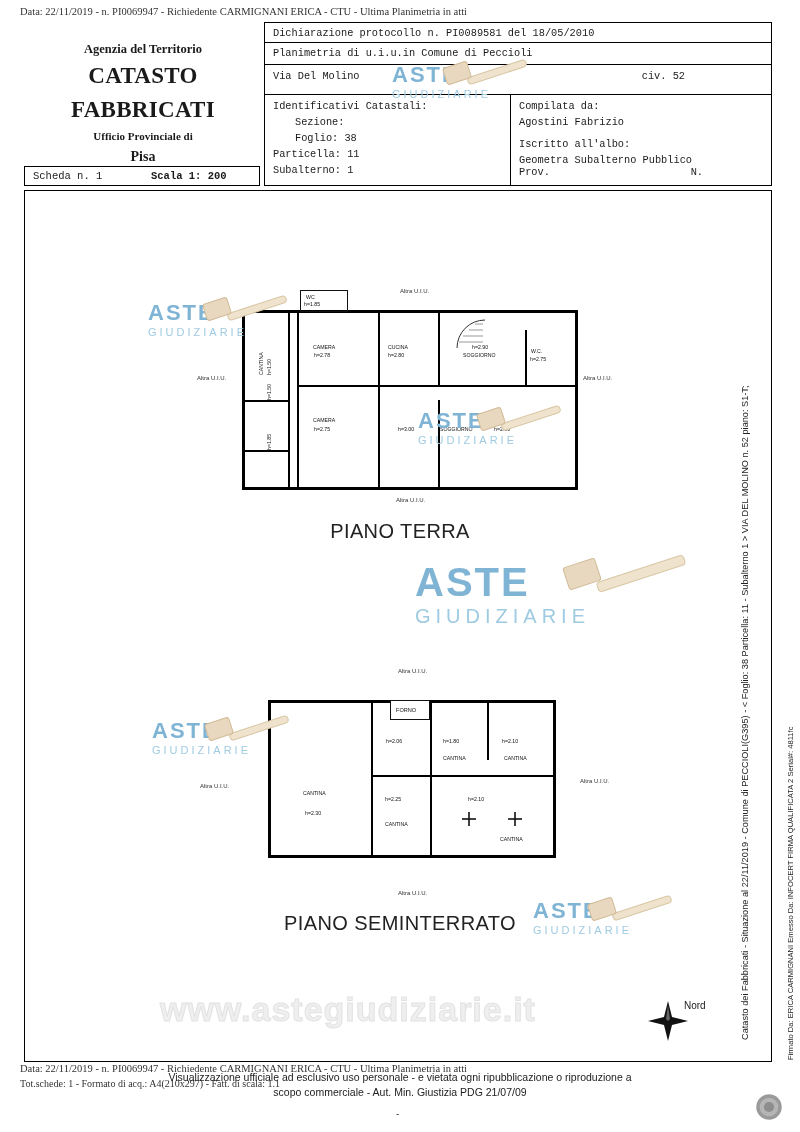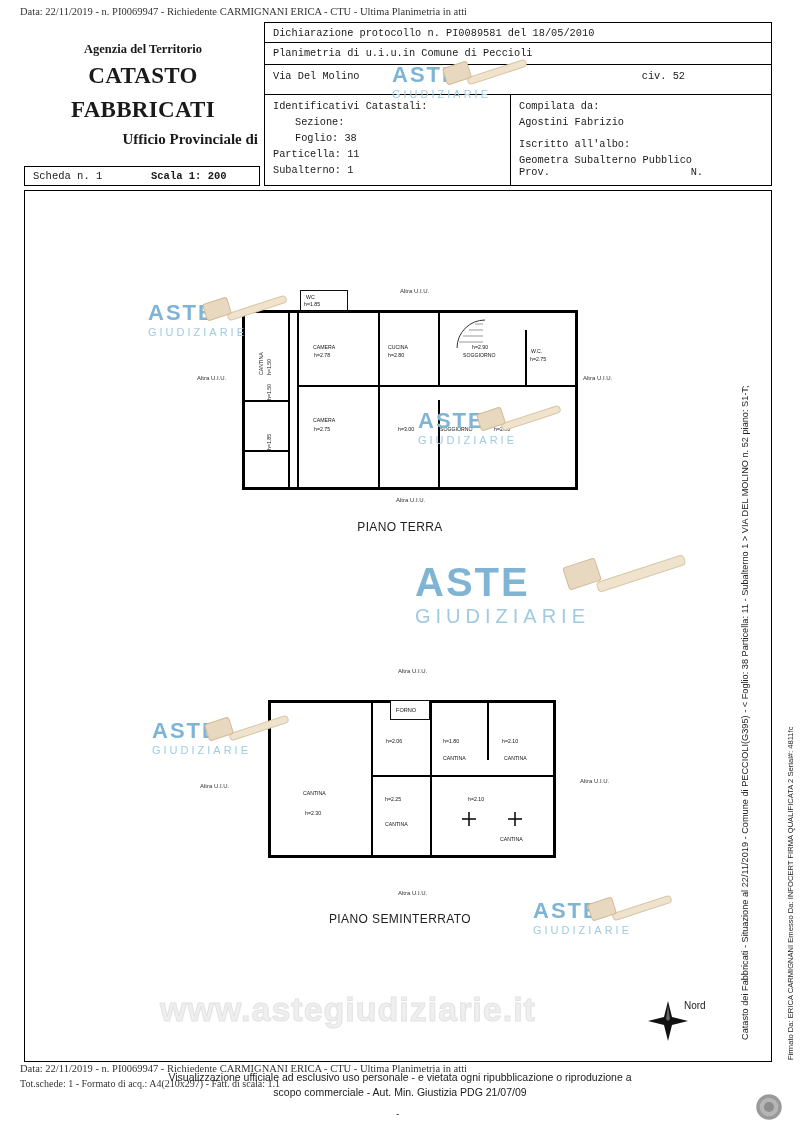--- a/index.html
+++ b/index.html
@@ -22,21 +22,21 @@
   }
 
   
   .agency {
     position: absolute; left: 28px; top: 40px; width: 230px;
     text-align: center; line-height: 1.5;
     font-family: "Liberation Serif", serif;
   }
   .agency .l1 { font-size: 12.5px; font-weight: bold; }
   .agency .l2 { font-size: 23px; font-weight: bold; letter-spacing: .3px; }
-  .agency .l3 { font-size: 15px; font-weight: bold; text-align: right; }
+  .agency .l3 { font-size: 11px; font-weight: bold; }
   .agency .l4 { font-size: 14px; font-weight: bold; margin-top: 2px;}
 
   
   .scheda-bar {
     position: absolute; left: 24px; top: 166px; width: 236px; height: 20px;
     border: 1px solid #000; font-size: 10.5px;
     font-family: "Liberation Mono", monospace;
     display: flex; align-items: center;
   }
   .scheda-bar .s1 { padding-left: 8px; width: 120px; }
@@ -70,21 +70,21 @@
   .room-box { position: absolute; border: 1px solid #111; }
   .lbl {
     position: absolute; font-size: 5.2px; color: #111; white-space: nowrap;
     font-family: "Liberation Sans", sans-serif; text-align: center;
   }
   .lbl.v {
     transform: rotate(-90deg); transform-origin: left top;
   }
   .plan-title {
     position: absolute; width: 100%; text-align: center;
-    font-size: 12px; color: #222; letter-spacing: .4px;
+    font-size: 20px; color: #222; letter-spacing: .4px;
   }
   .altra {
     position: absolute; font-size: 6px; color: #333; white-space: nowrap;
   }
 
   
   .wm {
     position: absolute; pointer-events: none; user-select: none;
     color: #9fc6dd; font-family: "Liberation Sans", sans-serif;
     white-space: nowrap;
@@ -152,20 +152,21 @@
 <body>
 
 <div class="page">
 
   <div class="top-line">Data: 22/11/2019 -  n. PI0069947 - Richiedente CARMIGNANI ERICA - CTU - Ultima Planimetria in atti</div>
 
   <div class="agency">
     <div class="l1">Agenzia del Territorio</div>
     <div class="l2">CATASTO FABBRICATI</div>
     <div class="l3">Ufficio Provinciale di</div>
+    <div class="l4">Pisa</div>
   </div>
 
   <div class="scheda-bar">
     <div class="s1">Scheda n. 1</div>
     <div class="s2">Scala 1: 200</div>
   </div>
 
   <div class="decl">
     <div class="d-r1 row-line">Dichiarazione protocollo n. PI0089581  del 18/05/2010</div>
     <div class="d-r2 row-line">Planimetria di u.i.u.in Comune di Peccioli</div>

